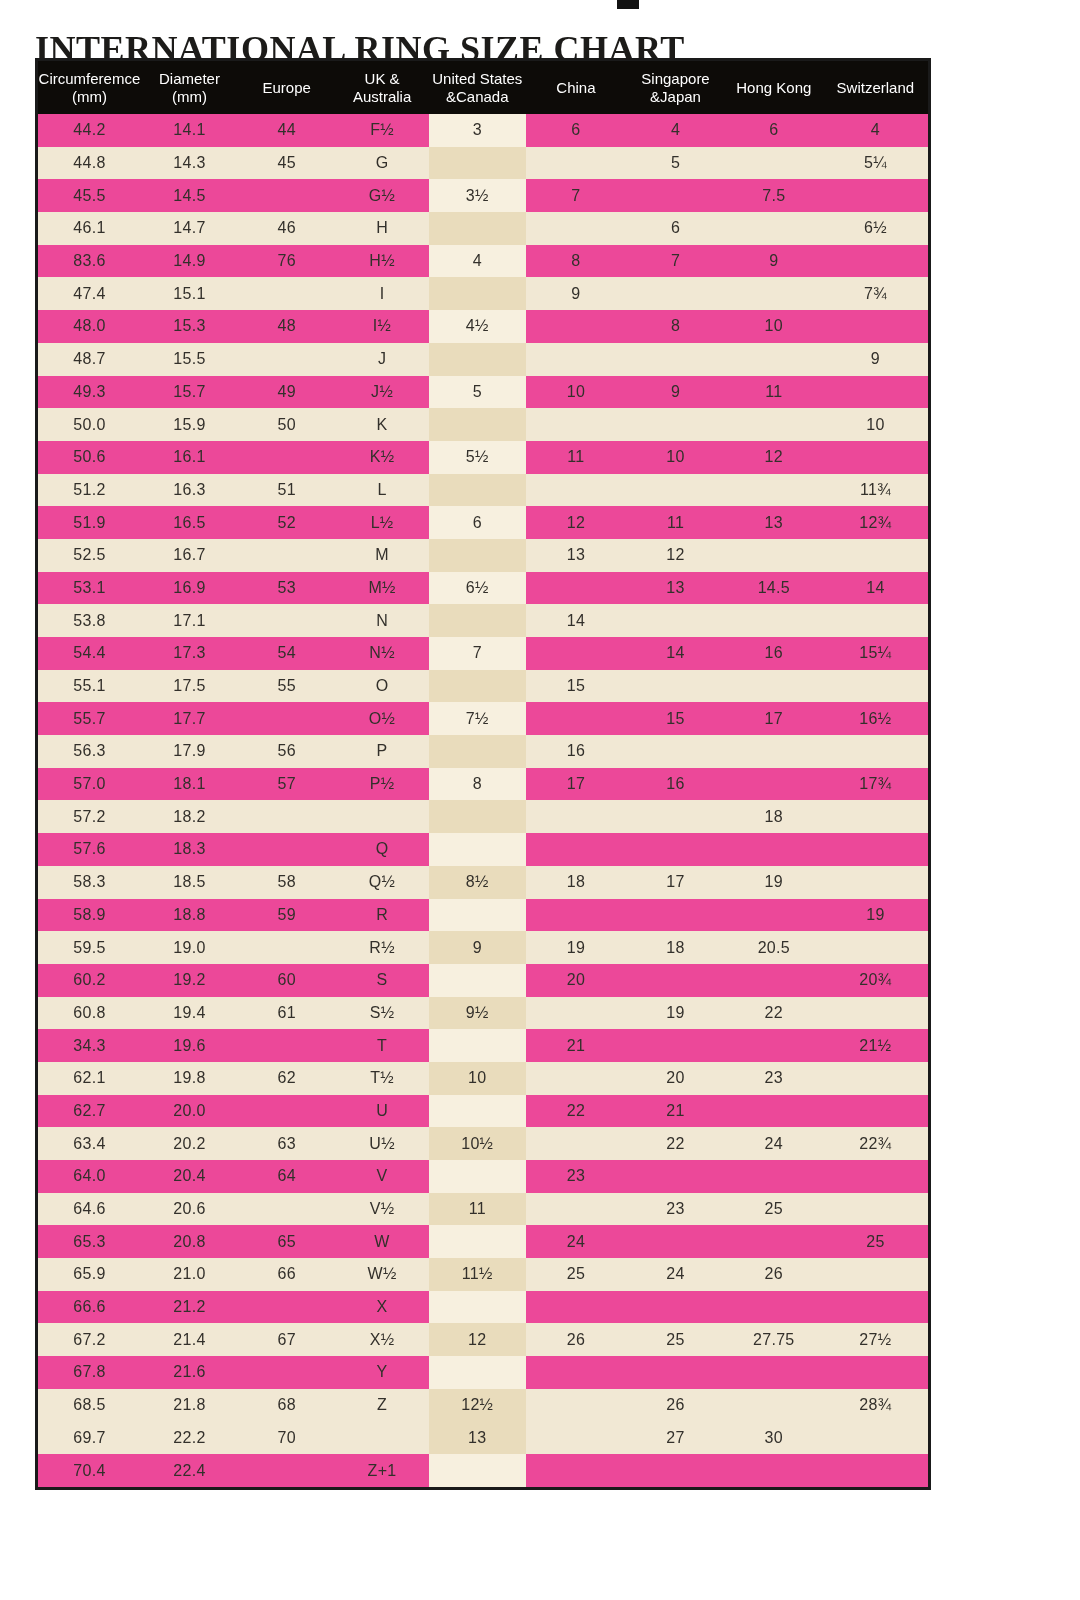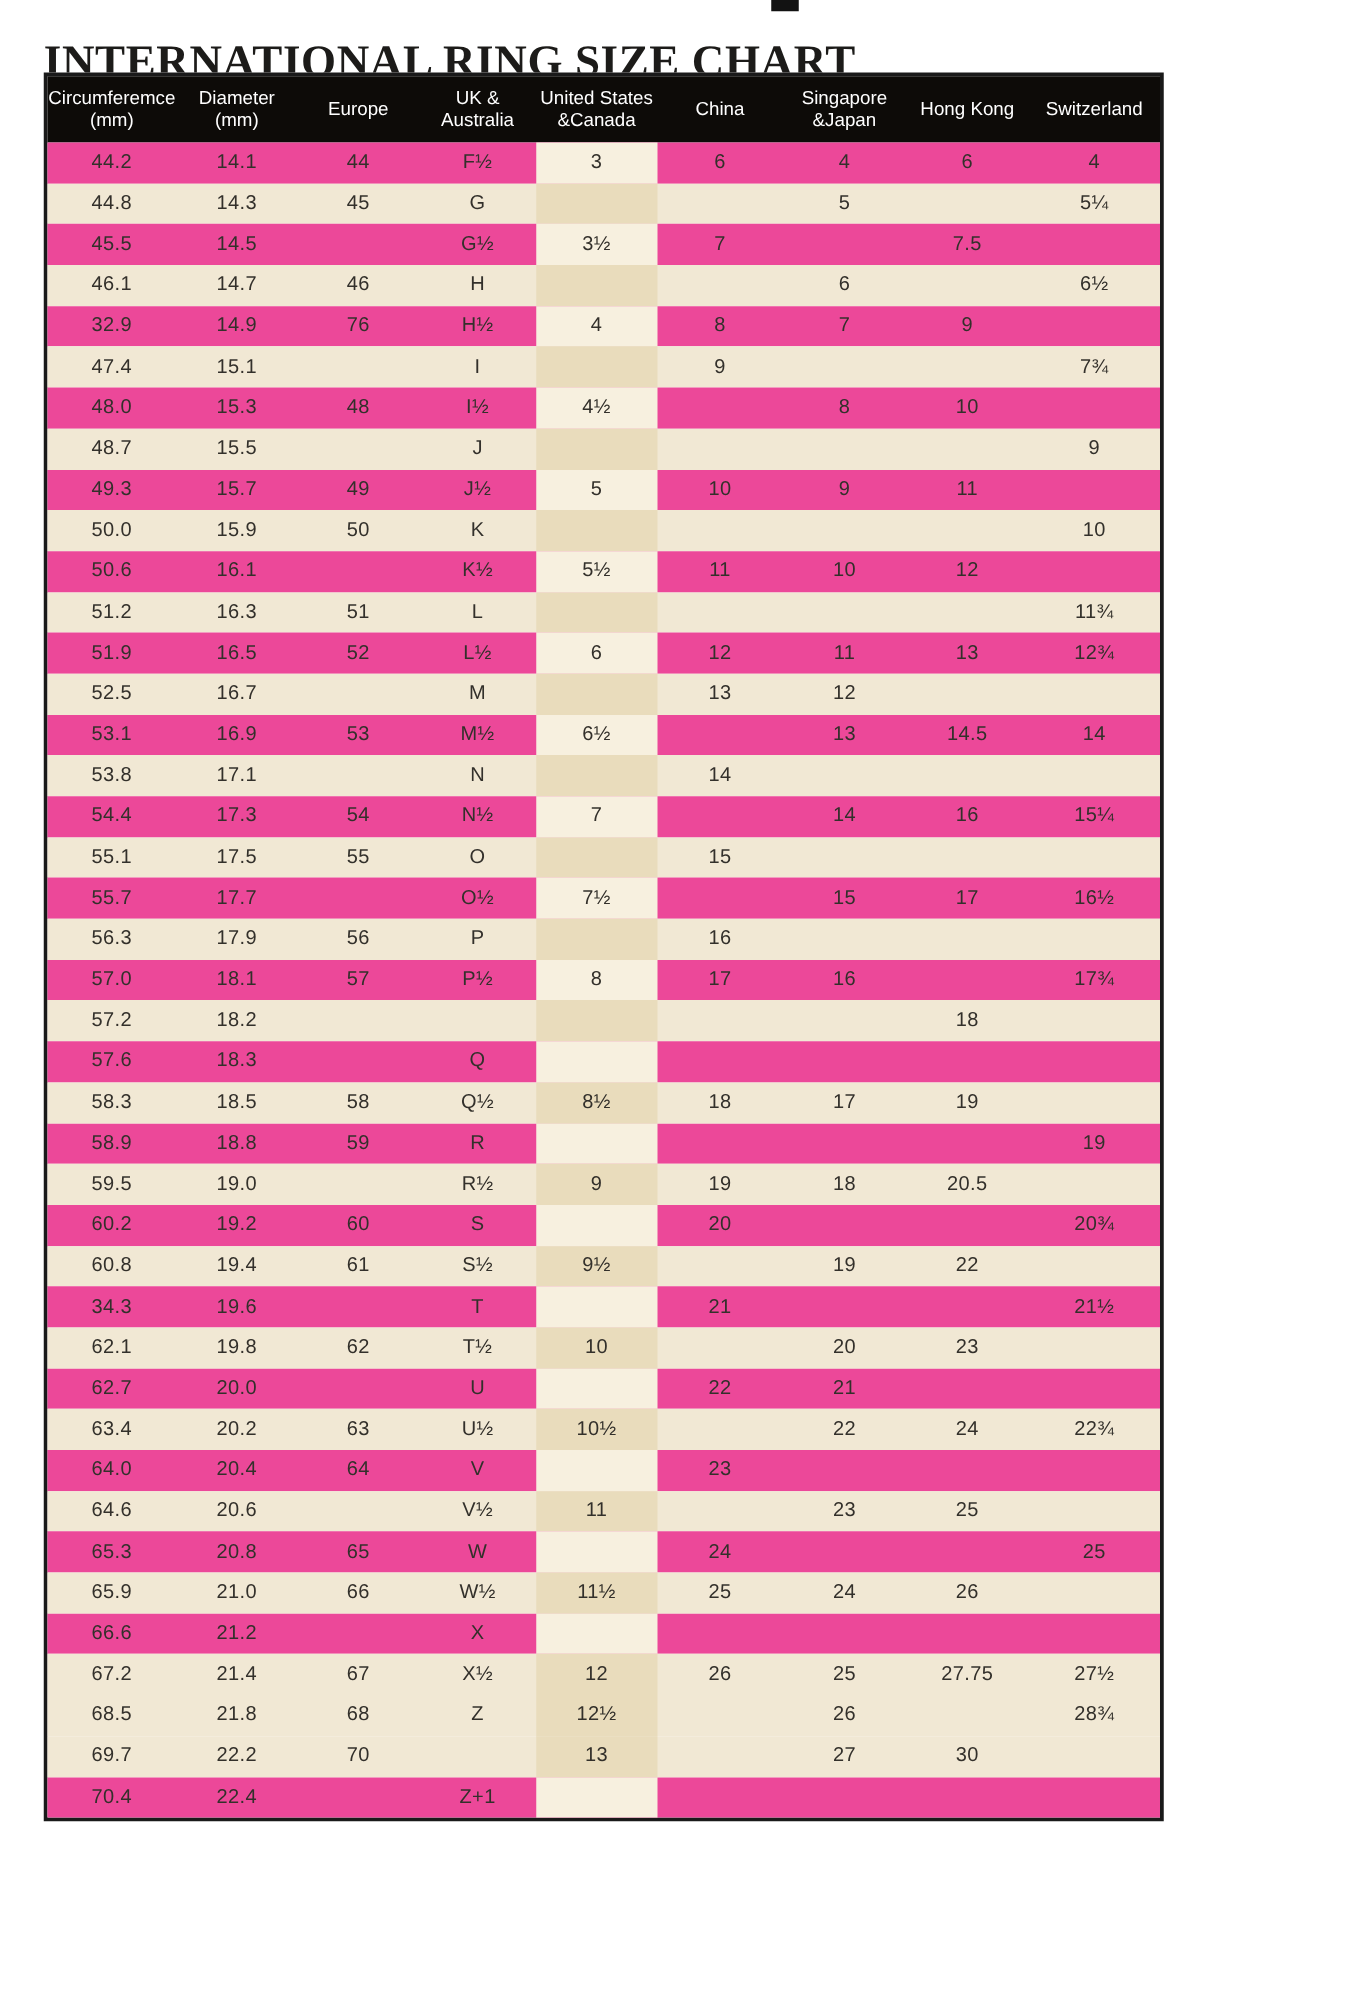--- a/index.html
+++ b/index.html
@@ -133,21 +133,21 @@
         <div class="cell col1">14.7</div>
         <div class="cell col2">46</div>
         <div class="cell col3">H</div>
         <div class="cell col4"></div>
         <div class="cell col5"></div>
         <div class="cell col6">6</div>
         <div class="cell col7"></div>
         <div class="cell col8">6½</div>
       </div>
       <div class="row white">
-        <div class="cell col0">32.9</div>
+        <div class="cell col0">83.6</div>
         <div class="cell col1">14.9</div>
         <div class="cell col2">76</div>
         <div class="cell col3">H½</div>
         <div class="cell col4">4</div>
         <div class="cell col5">8</div>
         <div class="cell col6">7</div>
         <div class="cell col7">9</div>
         <div class="cell col8"></div>
       </div>
       <div class="row beige">
@@ -506,20 +506,31 @@
         <div class="cell col0">67.2</div>
         <div class="cell col1">21.4</div>
         <div class="cell col2">67</div>
         <div class="cell col3">X½</div>
         <div class="cell col4">12</div>
         <div class="cell col5">26</div>
         <div class="cell col6">25</div>
         <div class="cell col7">27.75</div>
         <div class="cell col8">27½</div>
       </div>
+      <div class="row white">
+        <div class="cell col0">67.8</div>
+        <div class="cell col1">21.6</div>
+        <div class="cell col2"></div>
+        <div class="cell col3">Y</div>
+        <div class="cell col4"></div>
+        <div class="cell col5"></div>
+        <div class="cell col6"></div>
+        <div class="cell col7"></div>
+        <div class="cell col8"></div>
+      </div>
       <div class="row beige">
         <div class="cell col0">68.5</div>
         <div class="cell col1">21.8</div>
         <div class="cell col2">68</div>
         <div class="cell col3">Z</div>
         <div class="cell col4">12½</div>
         <div class="cell col5"></div>
         <div class="cell col6">26</div>
         <div class="cell col7"></div>
         <div class="cell col8">28¾</div>

